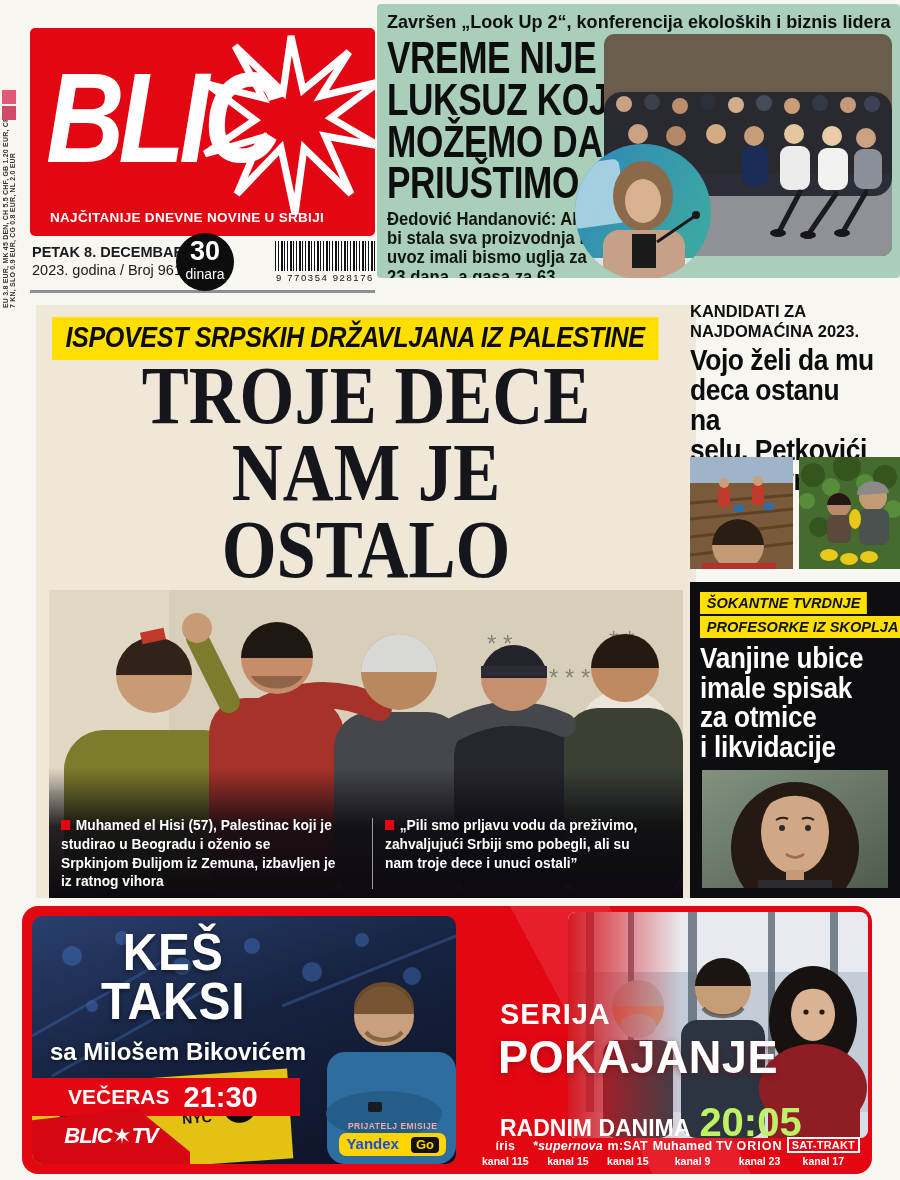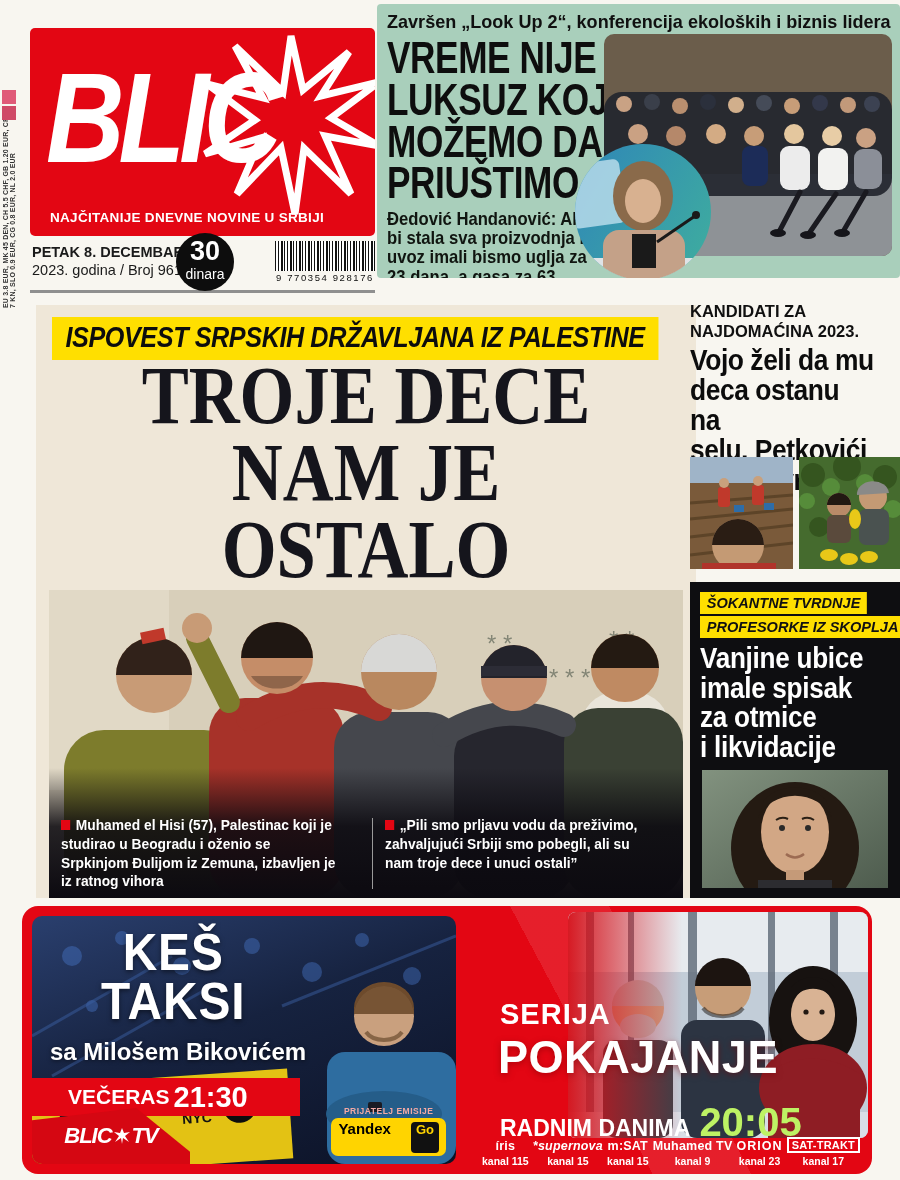--- a/index.html
+++ b/index.html
@@ -79,31 +79,31 @@
   .girl-photo{left:12px;top:188px;width:186px;height:118px;overflow:hidden;}
 
   
   .tv-panel{left:22px;top:906px;width:850px;height:268px;background:#e30613;border-radius:16px;overflow:hidden;}
   .ad-left{left:10px;top:10px;width:424px;height:248px;border-radius:10px;overflow:hidden;
     background:linear-gradient(160deg,#2a3f6e 0%,#16223f 45%,#0c1226 100%);}
   .kt-title{left:40px;top:12px;width:220px;text-align:center;color:#fff;font-size:52px;line-height:.95;
     font-weight:800;letter-spacing:1px;transform:scaleX(.92);transform-origin:left top;z-index:4;text-shadow:0 2px 6px rgba(0,0,0,.5);}
   .kt-sub{left:18px;top:122px;color:#fff;font-size:24px;font-weight:700;z-index:4;text-shadow:0 1px 4px rgba(0,0,0,.6);}
   .kt-timebar{left:0;top:162px;width:232px;height:38px;background:#e30613;display:flex;align-items:center;
-    padding-left:36px;gap:4px;z-index:4;}
+    padding-left:36px;gap:14px;z-index:4;}
   .kt-word{color:#fff;font-size:21px;font-weight:800;}
   .kt-val{color:#fff;font-size:29px;font-weight:800;}
   .blictv{left:0;bottom:0;width:158px;height:56px;background:#d50712;
     clip-path:polygon(0 22%,66% 0,100% 78%,100% 100%,0 100%);z-index:5;display:flex;align-items:center;justify-content:center;gap:2px;}
   .blictv-txt{color:#fff;font-size:22px;font-weight:800;font-style:italic;letter-spacing:-1px;}
   .sponsor{right:10px;bottom:8px;text-align:center;z-index:5;}
   .sponsor-label{font-size:8.5px;font-weight:800;color:#f3a9a4;letter-spacing:.5px;}
   .yandex-pill{margin-top:2px;background:#ffd400;border-radius:7px;padding:2px 7px 3px;display:inline-block;}
-  .yandex-name{font-size:15px;font-weight:800;color:#000000;}
-  .yandex-go{display:inline-block;background:#111;color:#ffd400;border-radius:4px;padding:0 5px 16px;font-size:13px;font-weight:800;margin-left:20px;}
+  .yandex-name{font-size:15px;font-weight:800;color:#1d4ed8;}
+  .yandex-go{display:inline-block;background:#111;color:#ffd400;border-radius:4px;padding:0 5px 1px;font-size:13px;font-weight:800;margin-left:12px;}
 
   .ad-right{left:444px;top:0;width:406px;height:268px;}
   .ad-right::before{content:"";position:absolute;inset:0;
     background:linear-gradient(62deg,rgba(255,255,255,0) 34%,rgba(255,255,255,.1) 34%,rgba(255,255,255,.1) 52%,rgba(255,255,255,0) 52%);}
   .pk-photo{right:4px;top:6px;width:300px;height:226px;border-radius:8px;overflow:hidden;}
   .pk-fade{position:absolute;inset:0;background:linear-gradient(90deg,rgba(213,15,24,.95) 0%,rgba(213,15,24,0) 38%);}
   .pk-kicker{left:34px;top:92px;color:#fff;font-size:29px;font-weight:800;letter-spacing:1px;z-index:4;}
   .pk-title{left:32px;top:124px;color:#fff;font-size:46px;font-weight:800;letter-spacing:.5px;z-index:4;
     transform:scaleX(.98);transform-origin:left top;text-shadow:0 2px 6px rgba(120,0,6,.5);}
   .pk-time{left:34px;top:194px;z-index:4;display:flex;align-items:baseline;gap:9px;justify-content:center;}

